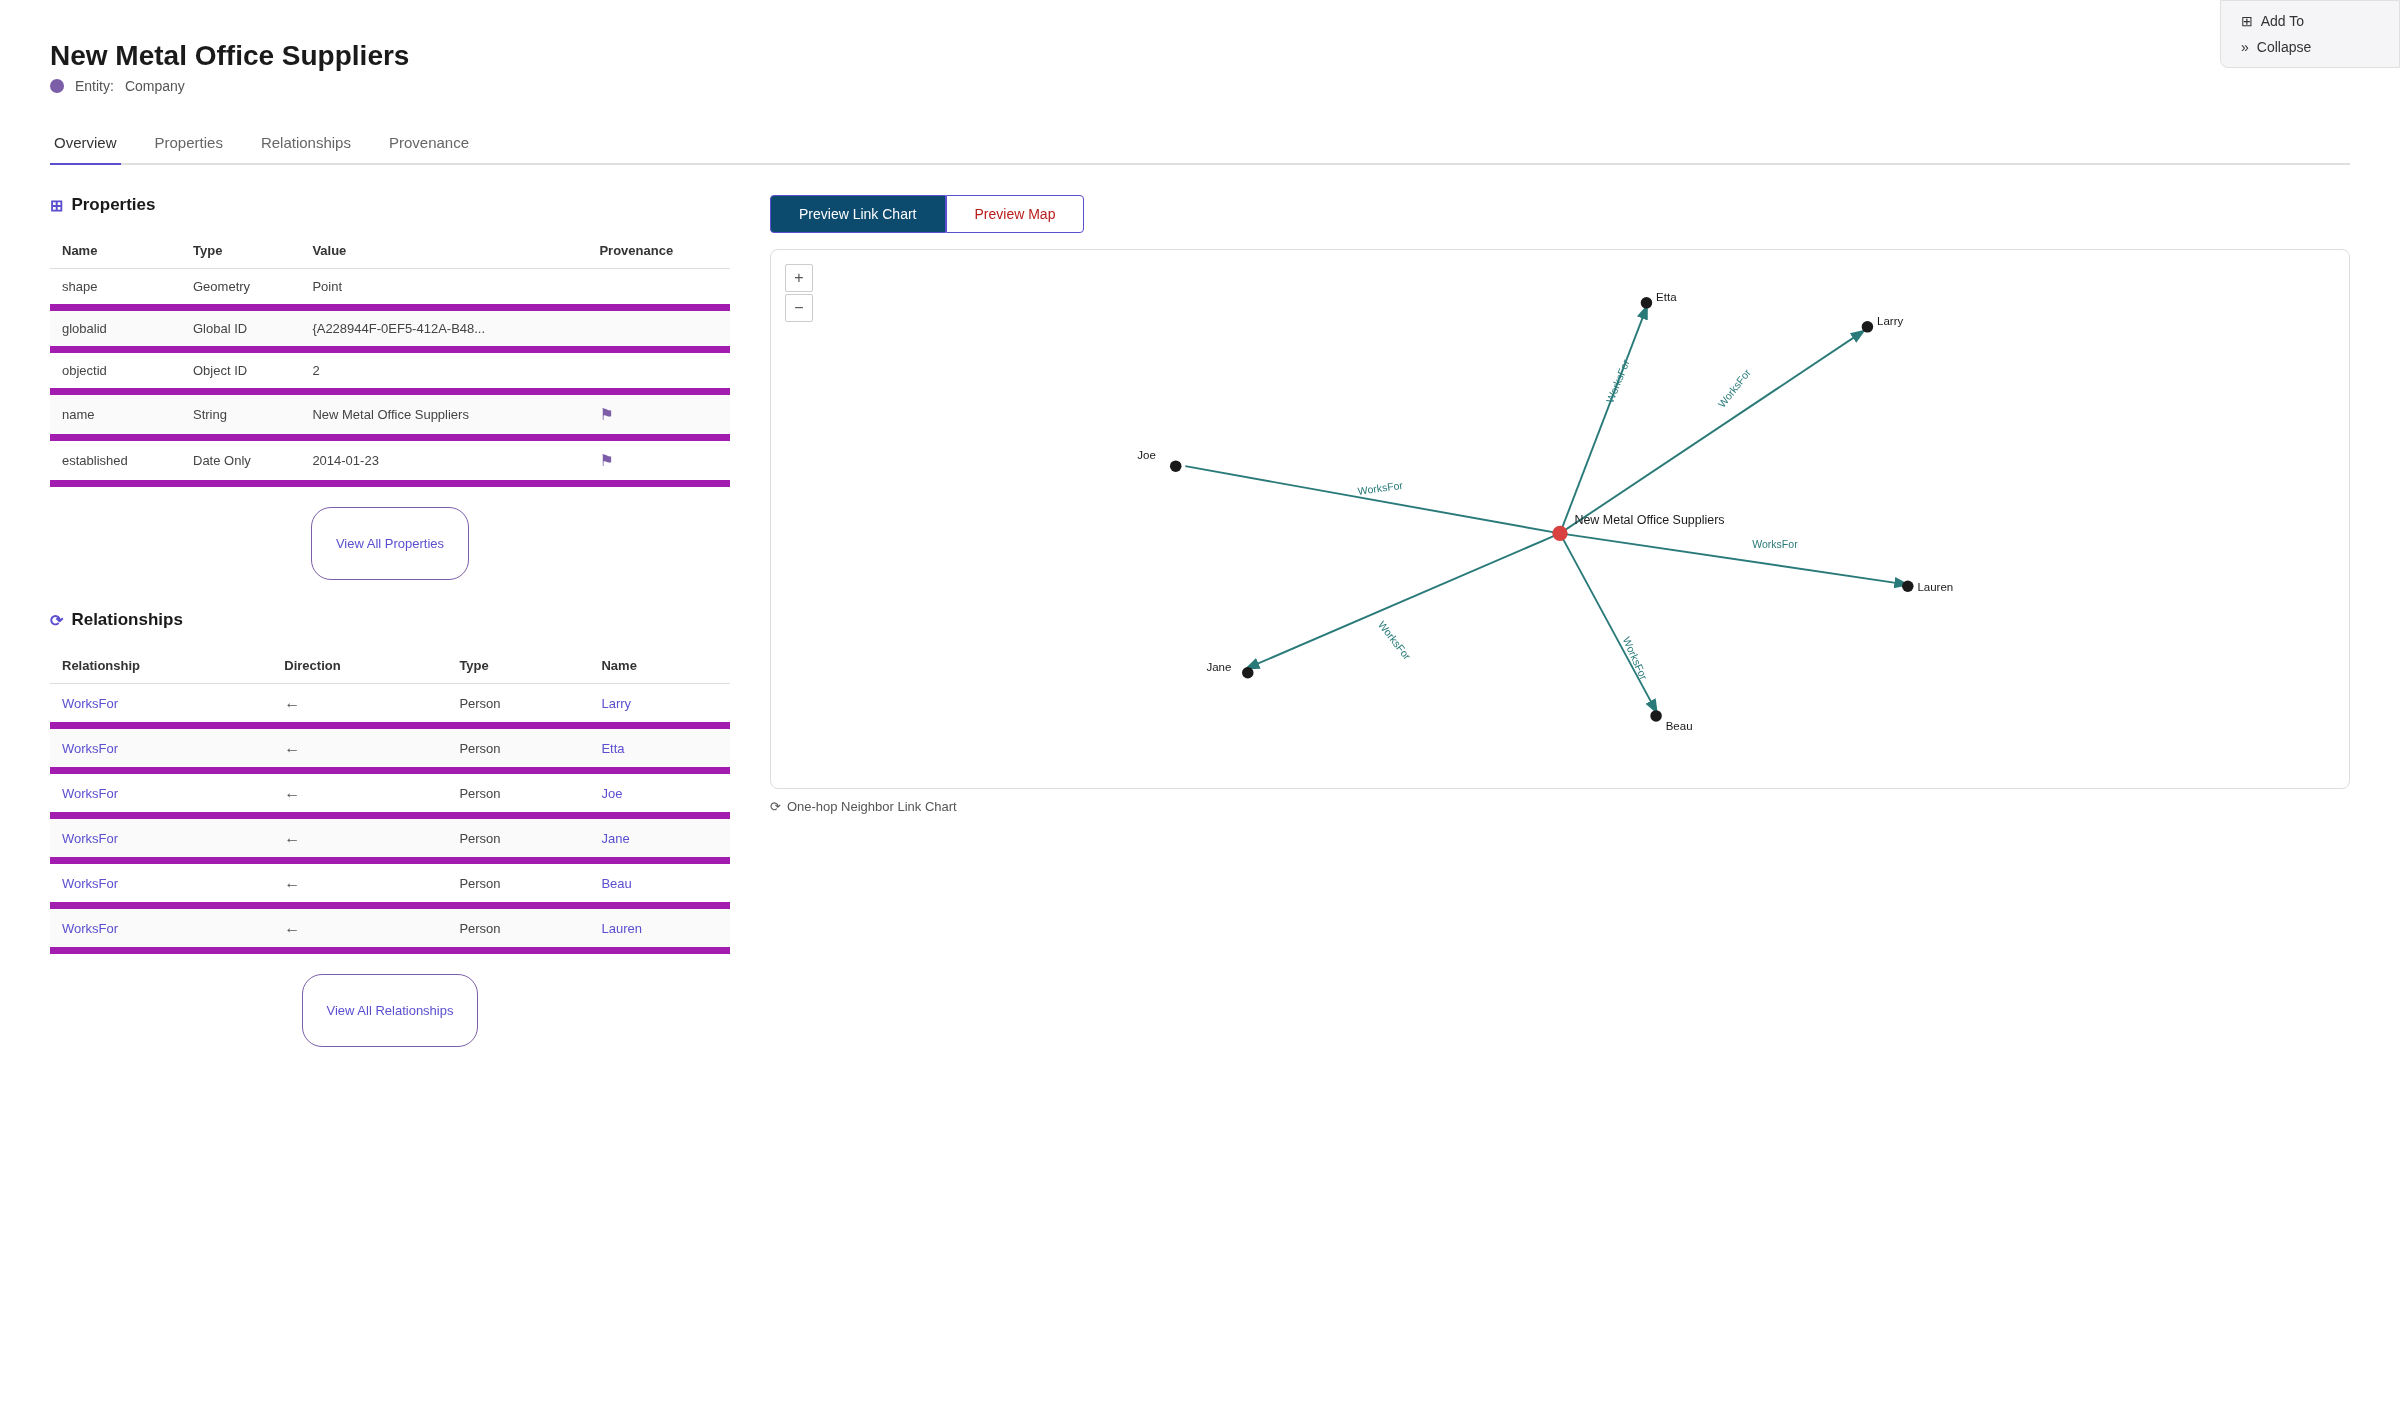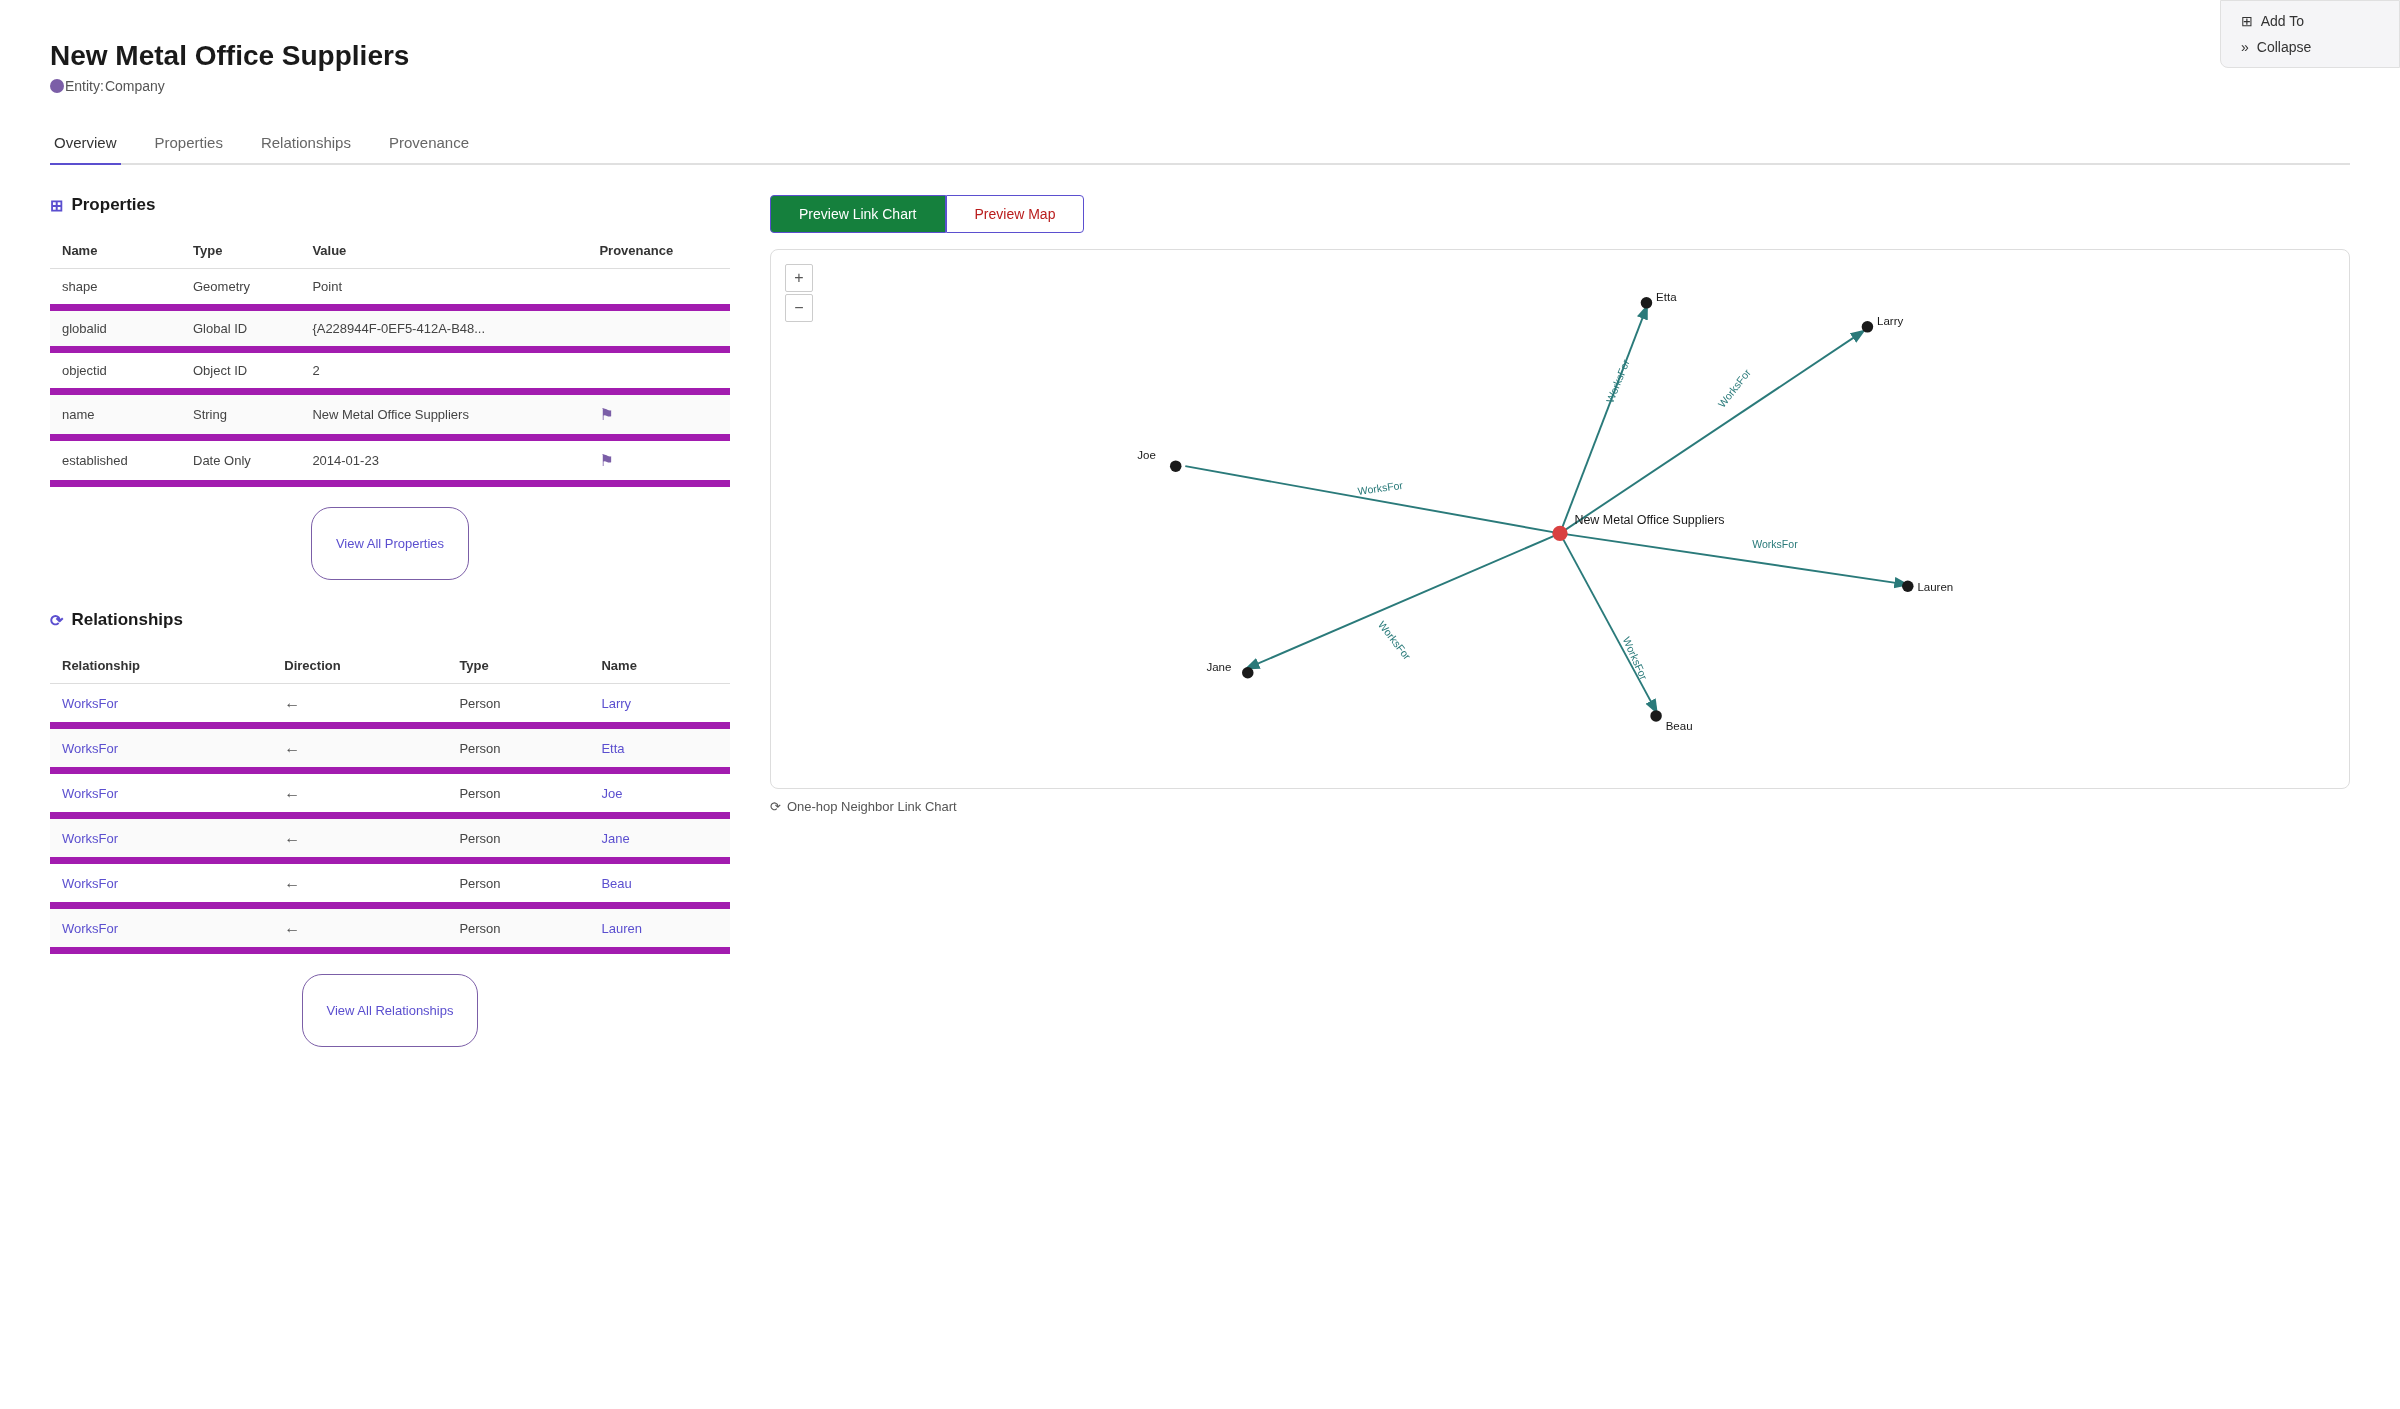--- a/index.html
+++ b/index.html
@@ -7,21 +7,21 @@
 
     .page-container { display: flex; width: 2400px; min-height: 1409px; position: relative; }
 
     .main-content { flex: 1; padding: 40px 50px; }
 
     .top-bar { position: absolute; top: 0; right: 0; background: #f5f5f7; border-bottom-left-radius: 8px; border: 1px solid #e0e0e0; padding: 12px 20px; display: flex; flex-direction: column; gap: 10px; min-width: 180px; }
 
     .top-bar-btn { display: flex; align-items: center; gap: 8px; cursor: pointer; font-size: 14px; color: #333; background: none; border: none; }
 
     .page-title { font-size: 28px; font-weight: 700; color: #1a1a1a; margin-bottom: 6px; }
-    .entity-label { display: flex; align-items: center; gap: 1px; color: #555; font-size: 14px; margin-bottom: 30px; }
+    .entity-label { display: flex; align-items: center; gap: 11px; color: #555; font-size: 14px; margin-bottom: 30px; }
     .entity-dot { width: 14px; height: 14px; border-radius: 50%; background: #7b5ea7; display: inline-block; }
 
     .tabs { display: flex; gap: 30px; border-bottom: 2px solid #e0e0e0; margin-bottom: 30px; align-items: flex-end; }
     .tab { padding: 10px 4px 12px; cursor: pointer; font-size: 15px; color: #666; border-bottom: 2px solid transparent; margin-bottom: -2px; }
     .tab.active { color: #333; border-bottom: 2px solid #5b4fcf; font-weight: 500; }
 
     .two-col { display: flex; gap: 40px; }
     .left-col { flex: 0 0 680px; }
     .right-col { flex: 1; }
 
@@ -35,21 +35,21 @@
     tr:nth-child(odd) td { background: #fff; }
 
     .provenance-icon { color: #7b5ea7; font-size: 16px; cursor: pointer; }
 
     .view-all-btn { display: inline-block; margin: 20px auto; padding: 28px 24px; border: 1.5px solid #7b5ea7; border-radius: 20px; color: #5b4fcf; background: #fff; font-size: 13px; cursor: pointer; display: block; width: fit-content; margin: 20px auto; }
 
     .link-text { color: #5b4fcf; text-decoration: none; cursor: pointer; }
 
     .preview-buttons { display: flex; gap: 0; margin-bottom: 16px; }
     .preview-btn { padding: 10px 28px; font-size: 14px; cursor: pointer; border: 1.5px solid #5b4fcf; }
-    .preview-btn.active { background: #15803d; color: #fff; border-color: #5b4fcf; text-align: center; }
+    .preview-btn.active { background: #0c4a6e; color: #fff; border-color: #5b4fcf; text-align: center; }
     .preview-btn.inactive { background: #fff; color: #b91c1c; border-color: #5b4fcf; }
     .preview-btn:first-child { border-radius: 4px 0 0 4px; }
     .preview-btn:last-child { border-radius: 0 4px 4px 0; }
 
     .chart-container { border: 1px solid #ddd; border-radius: 8px; width: 100%; height: 540px; position: relative; overflow: hidden; background: #fff; }
 
     .chart-controls { position: absolute; top: 14px; left: 14px; display: flex; flex-direction: column; gap: 2px; z-index: 10; }
     .chart-ctrl-btn { width: 28px; height: 28px; border: 1px solid #ccc; background: #fff; display: flex; align-items: center; justify-content: center; cursor: pointer; font-size: 16px; color: #555; border-radius: 2px; }
 
     .chart-caption { display: flex; align-items: center; gap: 6px; color: #555; font-size: 13px; margin-top: 10px; }

